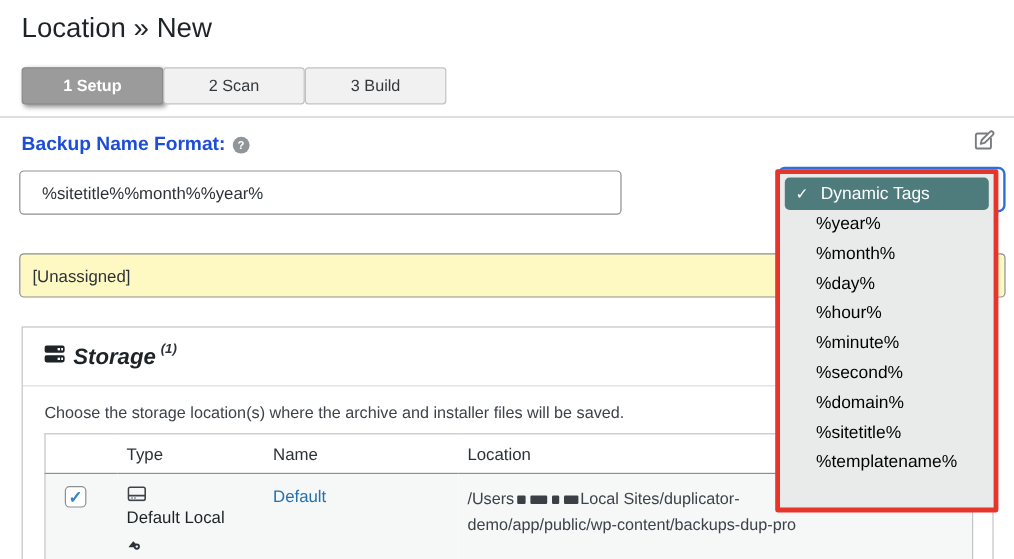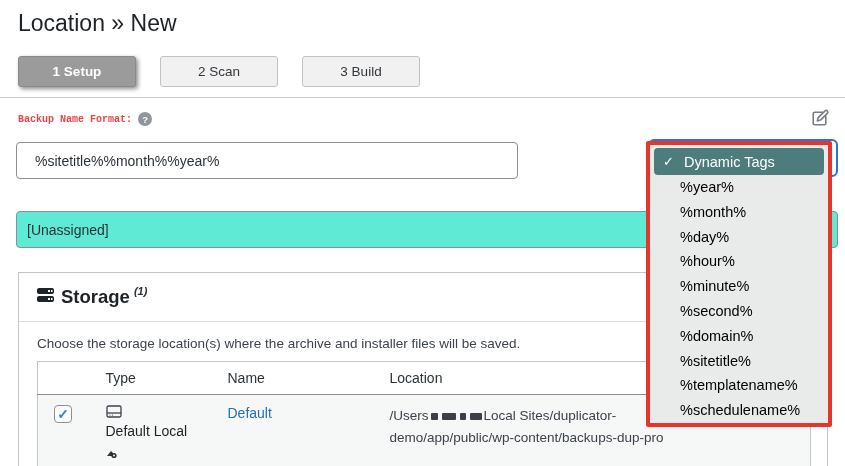--- a/index.html
+++ b/index.html
@@ -9,54 +9,54 @@
     overflow: hidden;
     background: #fff;
     font-family: "Liberation Sans", sans-serif;
     color: #1d2327;
   }
   
   .page-title {
     position: absolute; left: 18px; top: 10px;
     font-size: 23px; font-weight: 500; color: #1d2327;
   }
-  .tabs { position: absolute; left: 18px; top: 56px; display: flex; gap: 24px; }
+  .tabs { position: absolute; left: 18px; top: 56px; display: flex; gap: 0; }
   .tab {
     width: 118px; height: 31px;
     display: flex; align-items: center; justify-content: center;
     font-size: 13.5px; border-radius: 3px; cursor: pointer;
     background: #f1f1f1; border: 1px solid #c0c2c4; color: #32373c;
   }
   .tab.active {
     background: #9b9b9b; border: 1px solid #8a8a8a; color: #fff; font-weight: bold;
     box-shadow: 2px 2px 4px rgba(0,0,0,0.45);
   }
   .header-divider {
     position: absolute; left: 0; top: 97px; width: 845px; height: 1px;
     background: #c9cbcd;
   }
   
   .field-label-row { position: absolute; left: 18px; display: flex; align-items: center; gap: 6px; }
-  .field-label { font-size: 10px; font-weight: bold; color: #ef4444; font-family: Liberation Mono, monospace; }
+  .field-label { font-size: 16px; font-weight: bold; color: #1d4ed8; }
   .help-icon {
     width: 14px; height: 14px; border-radius: 50%;
     background: #8f9599; color: #fff; font-size: 9.5px; font-weight: bold;
     display: inline-flex; align-items: center; justify-content: center;
   }
   .name-label-row { top: 112px; }
   .template-label-row { top: 193px; margin-top: 20px; }
   .text-input {
     position: absolute; left: 16px; top: 142px; width: 502px; height: 37px;
     border: 1px solid #8c8f94; border-radius: 4px; background: #fff;
     font-family: "Liberation Sans", sans-serif;
     font-size: 14px; color: #2c3338; padding: 0 18px; outline: none;
   }
   .select-box {
     position: absolute; left: 16px; top: 211px; width: 822px; height: 37px;
-    border: 1px solid #8c8f94; border-radius: 4px; background: #5eead4;
+    border: 1px solid #8c8f94; border-radius: 4px; background: #fef9c3;
     font-size: 14px; color: #2c3338; display: flex; align-items: center;
     padding: 0 10px; cursor: pointer;
   }
   .edit-icon-btn {
     position: absolute; right: 14px; top: 108px; width: 24px; height: 24px;
     display: flex; align-items: center; justify-content: center; cursor: pointer;
   }
   
   .tags-select-focus {
     position: absolute; left: 648px; top: 139px; width: 190px; height: 38px;
@@ -81,21 +81,21 @@
   }
   
   .storage-panel {
     position: absolute; left: 18px; top: 272px; width: 810px; height: 220px;
     border: 1px solid #c3c4c7; background: #fff;
   }
   .storage-header {
     height: 49px; display: flex; align-items: center; padding: 0 18px;
     border-bottom: 1px solid #dcdcde;
   }
-  .storage-title { font-size: 18.5px; font-weight: bold; margin-left: 7px; }
+  .storage-title { font-size: 18.5px; font-weight: bold; margin-left: 7px; font-style: italic; }
   .storage-count { font-size: 11px; font-style: italic; font-weight: 600; color: #2c3338; position: relative; top: -6px; margin-left: 4px; }
   .storage-desc { font-size: 13.5px; color: #3c434a; padding: 14px 22px 10px 18px; }
   .storage-table {
     margin: 0 18px; border: 1px solid #c3c4c7; border-collapse: collapse; width: 774px;
     table-layout: fixed;
   }
   .storage-table th {
     text-align: left; font-weight: 400; font-size: 14px; color: #2c3338;
     padding: 8px 8px; border-bottom: 1px solid #8c8f94; background: #fff;
   }
@@ -170,21 +170,20 @@
   <ul class="tags-options">
       <li>%year%</li>
       <li>%month%</li>
       <li>%day%</li>
       <li>%hour%</li>
       <li>%minute%</li>
       <li>%second%</li>
       <li>%domain%</li>
       <li>%sitetitle%</li>
       <li>%templatename%</li>
-      <li>%schedulename%</li>
     </ul>
 </div>
 
 <div class="storage-panel">
   <div class="storage-header">
     <span>
       <svg width="17" height="16" viewBox="0 0 17 16">
         <rect x="0" y="1" width="17" height="6" rx="2" fill="#1d2327"></rect>
         <rect x="0" y="9" width="17" height="6" rx="2" fill="#1d2327"></rect>
         <rect x="11" y="3" width="2" height="2" fill="#fff"></rect>

